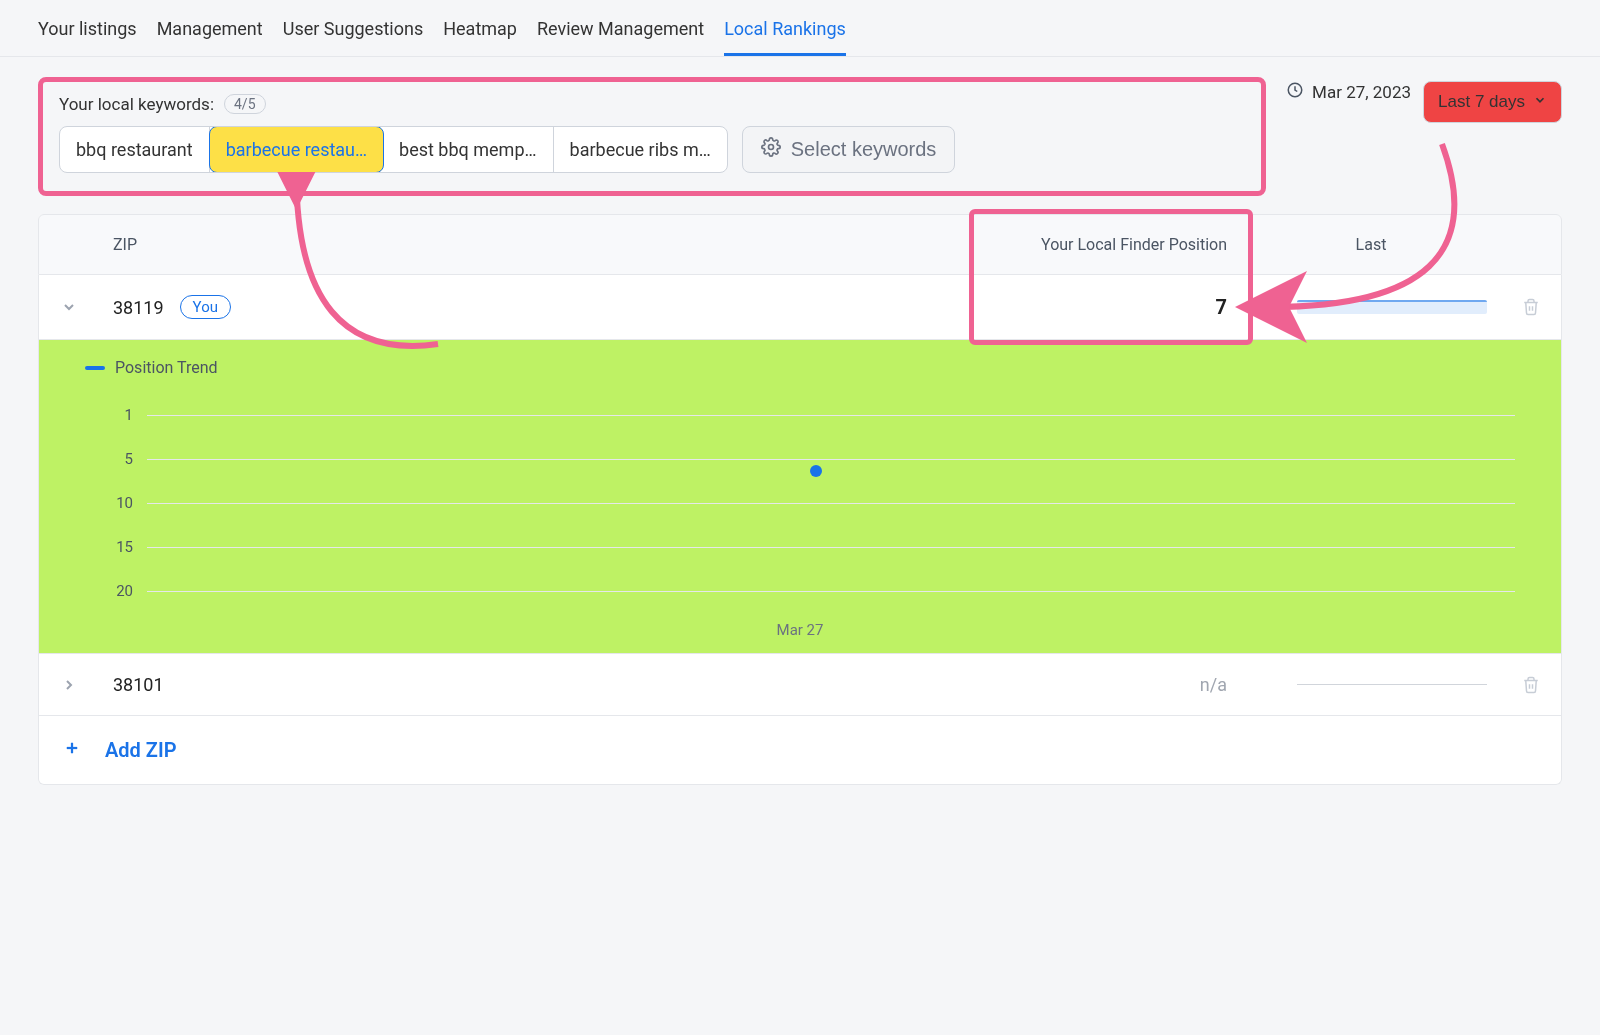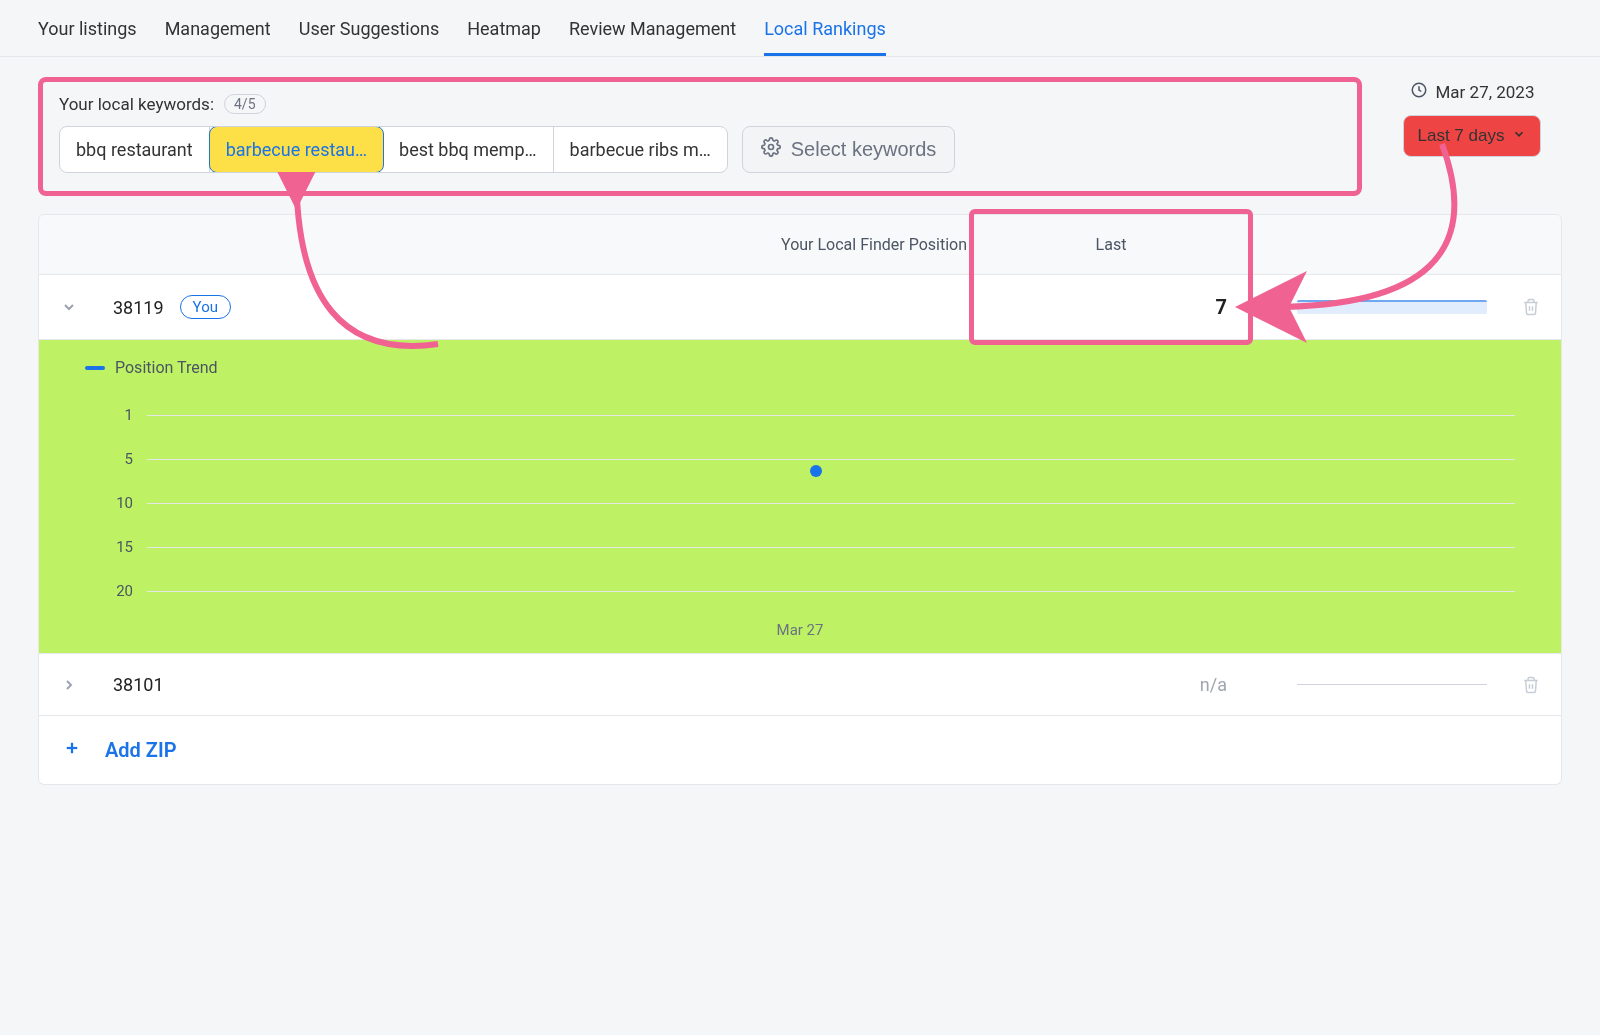--- a/index.html
+++ b/index.html
@@ -4,21 +4,21 @@
 <style>
   * { box-sizing: border-box; margin: 0; padding: 0; }
   body {
     font-family: -apple-system, BlinkMacSystemFont, "Segoe UI", Roboto, Helvetica, Arial, sans-serif;
     background: #f5f6f8;
     color: #222;
     font-size: 16px;
   }
   .tabs {
     display: flex;
-    gap: 28px;
+    gap: 20px;
     padding: 0 38px;
     background: #f5f6f8;
     border-bottom: 1px solid #e5e7eb;
   }
   .tab {
     padding: 18px 0 14px;
     font-size: 18px;
     color: #333;
     cursor: pointer;
     border-bottom: 3px solid transparent;
@@ -97,23 +97,22 @@
     border: 1px solid #cfd4dc;
     background: #f3f4f6;
     border-radius: 8px;
     padding: 10px 18px;
     font-size: 20px;
     color: #6b7280;
     cursor: pointer;
   }
   .right-controls {
     display: flex;
-    flex-direction: column;
     gap: 12px;
-    align-items: center;
+    align-items: flex-start;
     min-width: 180px;
     padding-top: 4px;
   }
   .date-row {
     display: flex;
     align-items: center;
     gap: 8px;
     font-size: 17px;
     color: #333;
   }
@@ -299,20 +298,21 @@
             <path d="M6 9l6 6 6-6"></path>
           </svg>
       </span>
     </button>
   </div>
 </div>
 
 <div class="panel">
   <div class="table-head">
     <div class="th"></div>
+    <div class="th">ZIP</div>
     <div class="th right position-cell" id="th-position">Your Local Finder Position</div>
     <div class="th center">Last</div>
     <div class="th"></div>
   </div>
 
   <div class="row">
     <div class="cell chevron">
       <svg width="16" height="16" viewBox="0 0 24 24" fill="none" stroke="#9ca3af" stroke-width="3">
           <path d="M6 9l6 6 6-6"></path>
         </svg>

